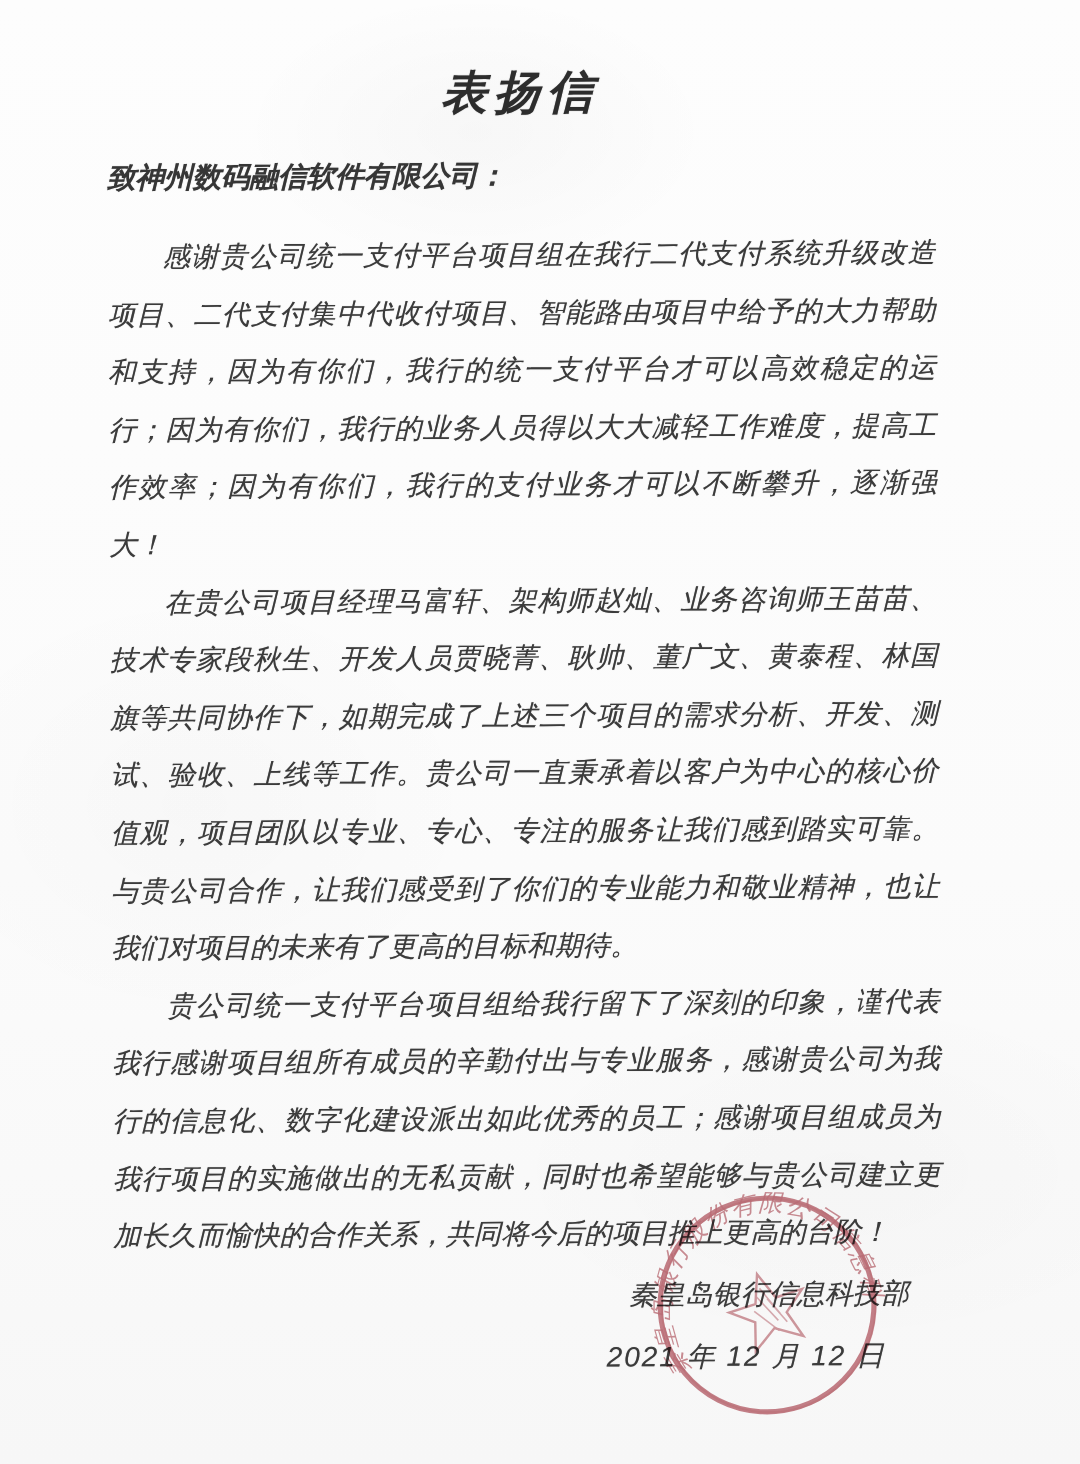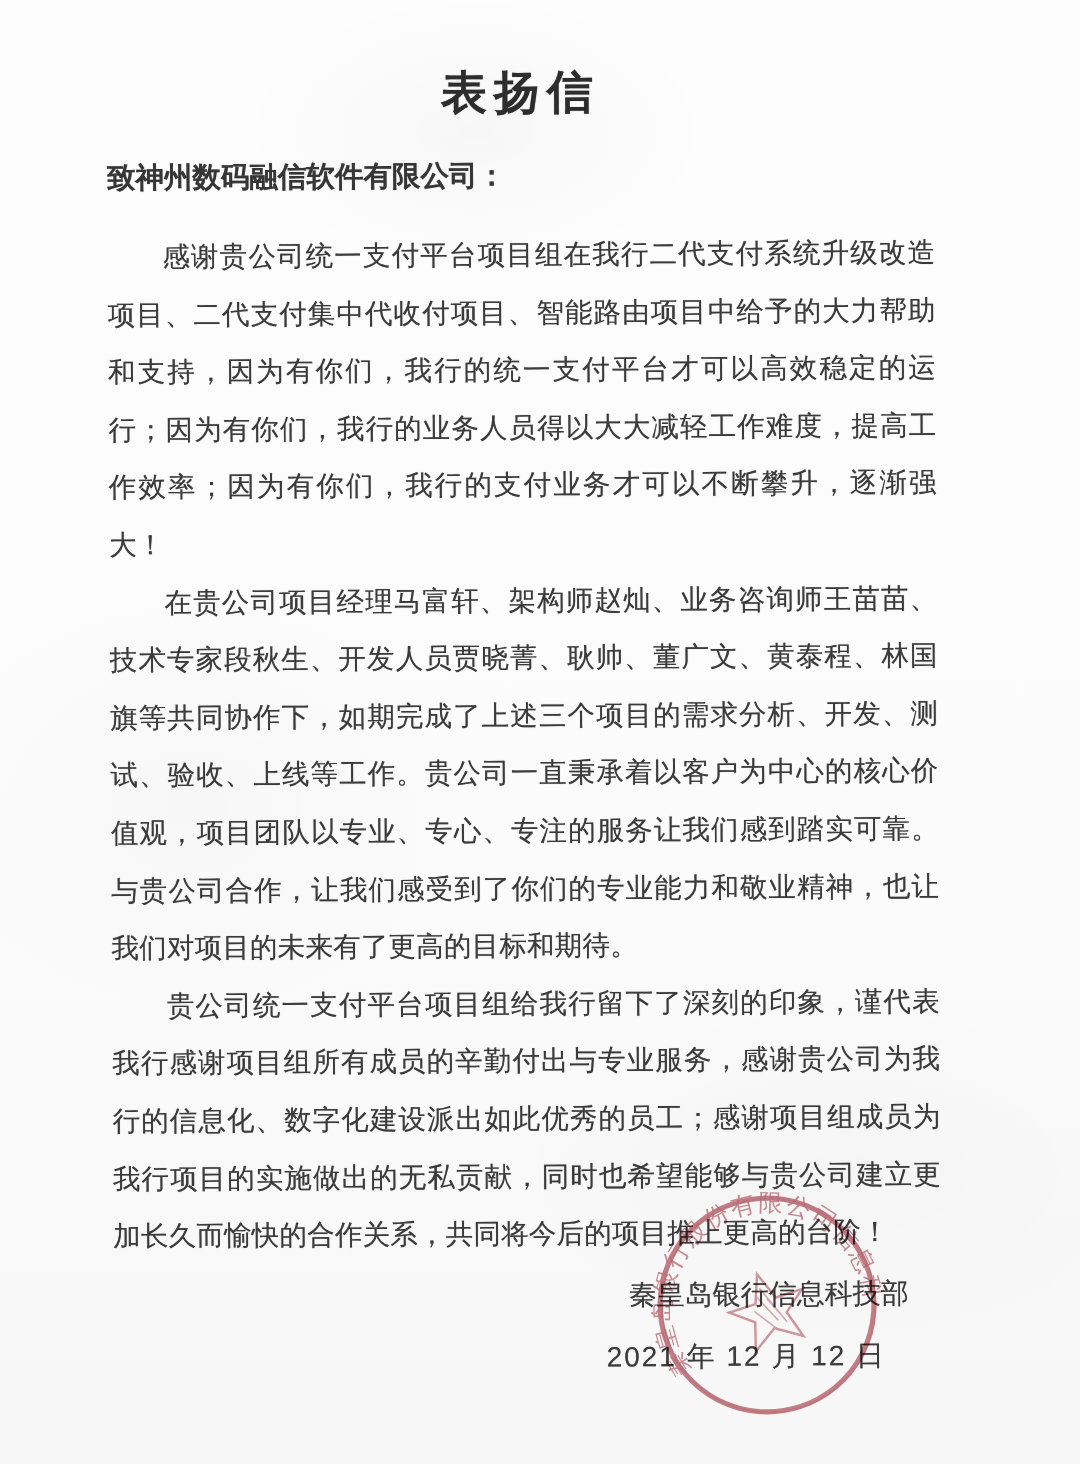--- a/index.html
+++ b/index.html
@@ -7,20 +7,21 @@
     position:relative;
     width:1080px;height:1464px;
     margin:0 auto;
     overflow:hidden;
     background:
       radial-gradient(ellipse 340px 200px at 44% 9%, rgba(0,0,0,0.022), transparent 70%),
       radial-gradient(ellipse 420px 320px at 18% 55%, rgba(0,0,0,0.016), transparent 70%),
       radial-gradient(ellipse 500px 260px at 78% 80%, rgba(0,0,0,0.015), transparent 70%),
       linear-gradient(180deg,#fdfdfd 0%,#fbfbfb 60%,#f7f7f7 100%);
     font-family:"Liberation Sans", sans-serif;
+    font-style:italic;
   }
   .content{
     position:absolute;
     left:110px;top:0;
     width:828px;
     transform:rotate(-0.35deg);
     transform-origin:50% 50%;
     color:#3c3c3c;
   }
   .title{

